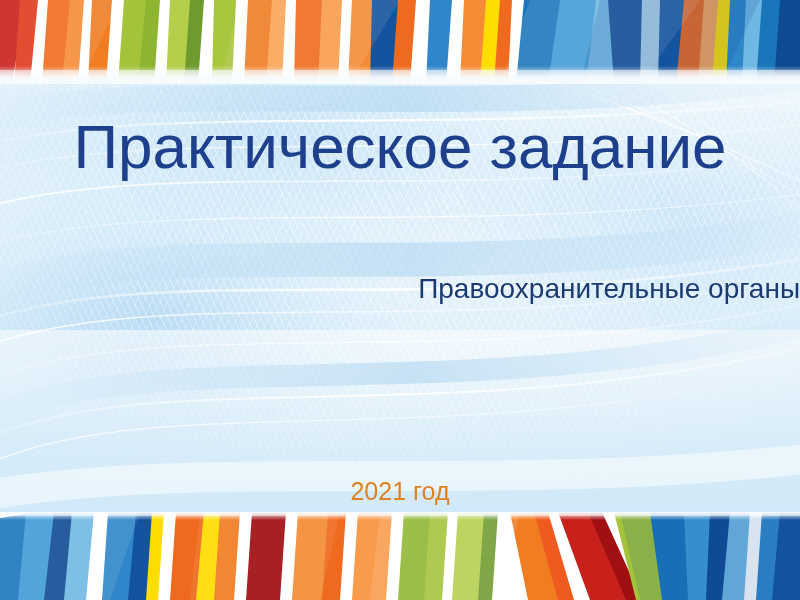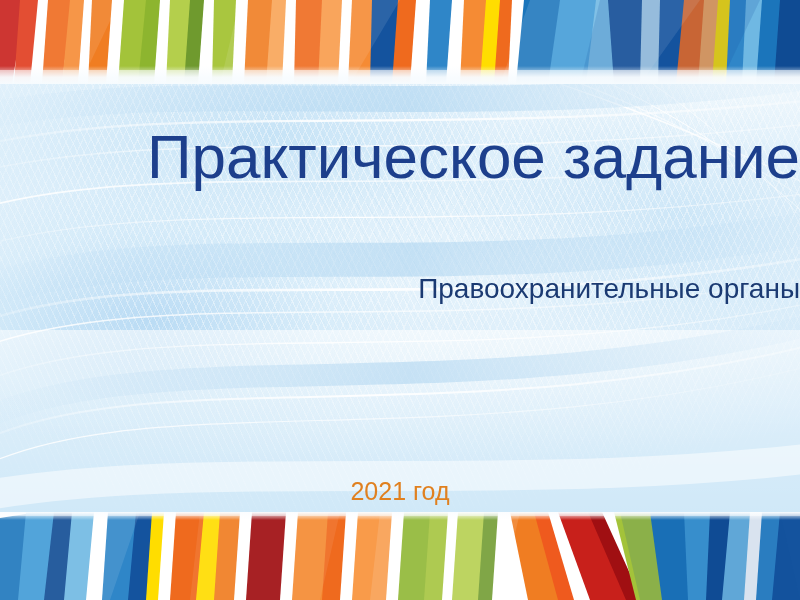--- a/index.html
+++ b/index.html
@@ -157,28 +157,27 @@
     background: linear-gradient(180deg, #fbfdff 0%, rgba(255,255,255,0) 100%);
     pointer-events: none;
   }
 
   
   .title {
     position: absolute;
     left: 0;
     top: 110px;
     width: 800px;
-    text-align: right;
+    text-align: center;
     font-size: 62px;
     line-height: 74px;
     font-weight: 400;
     color: #1d3f8c;
     letter-spacing: 0px;
     white-space: nowrap;
-    margin-top: 10px;
   }
   .subtitle {
     position: absolute;
     left: 0;
     top: 272px;
     width: 800px;
     text-align: right;
     font-size: 28px;
     line-height: 34px;
     font-weight: 400;

